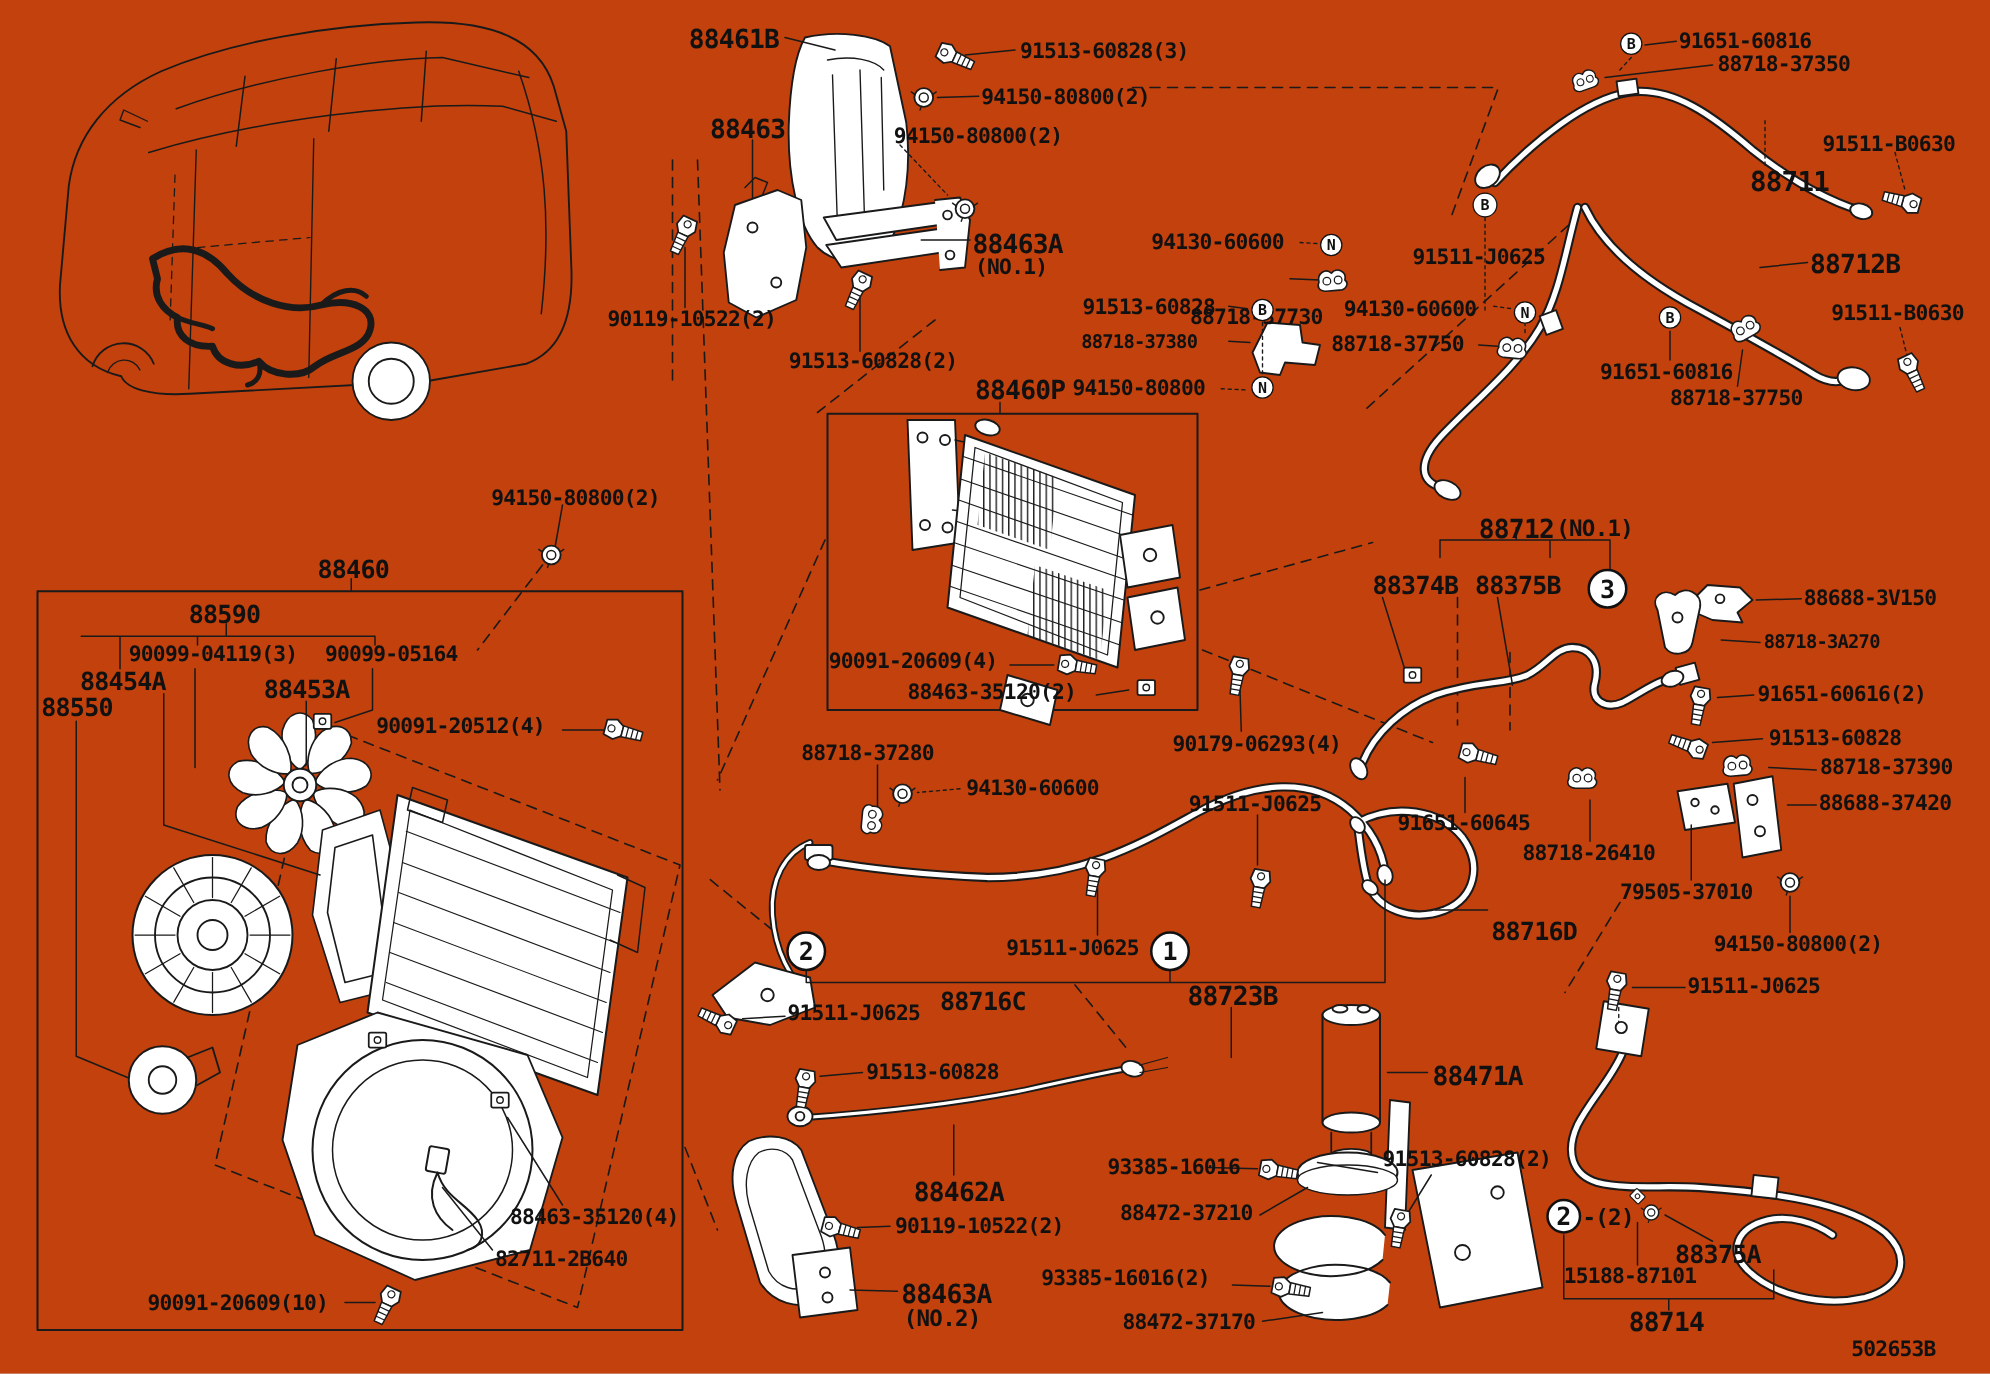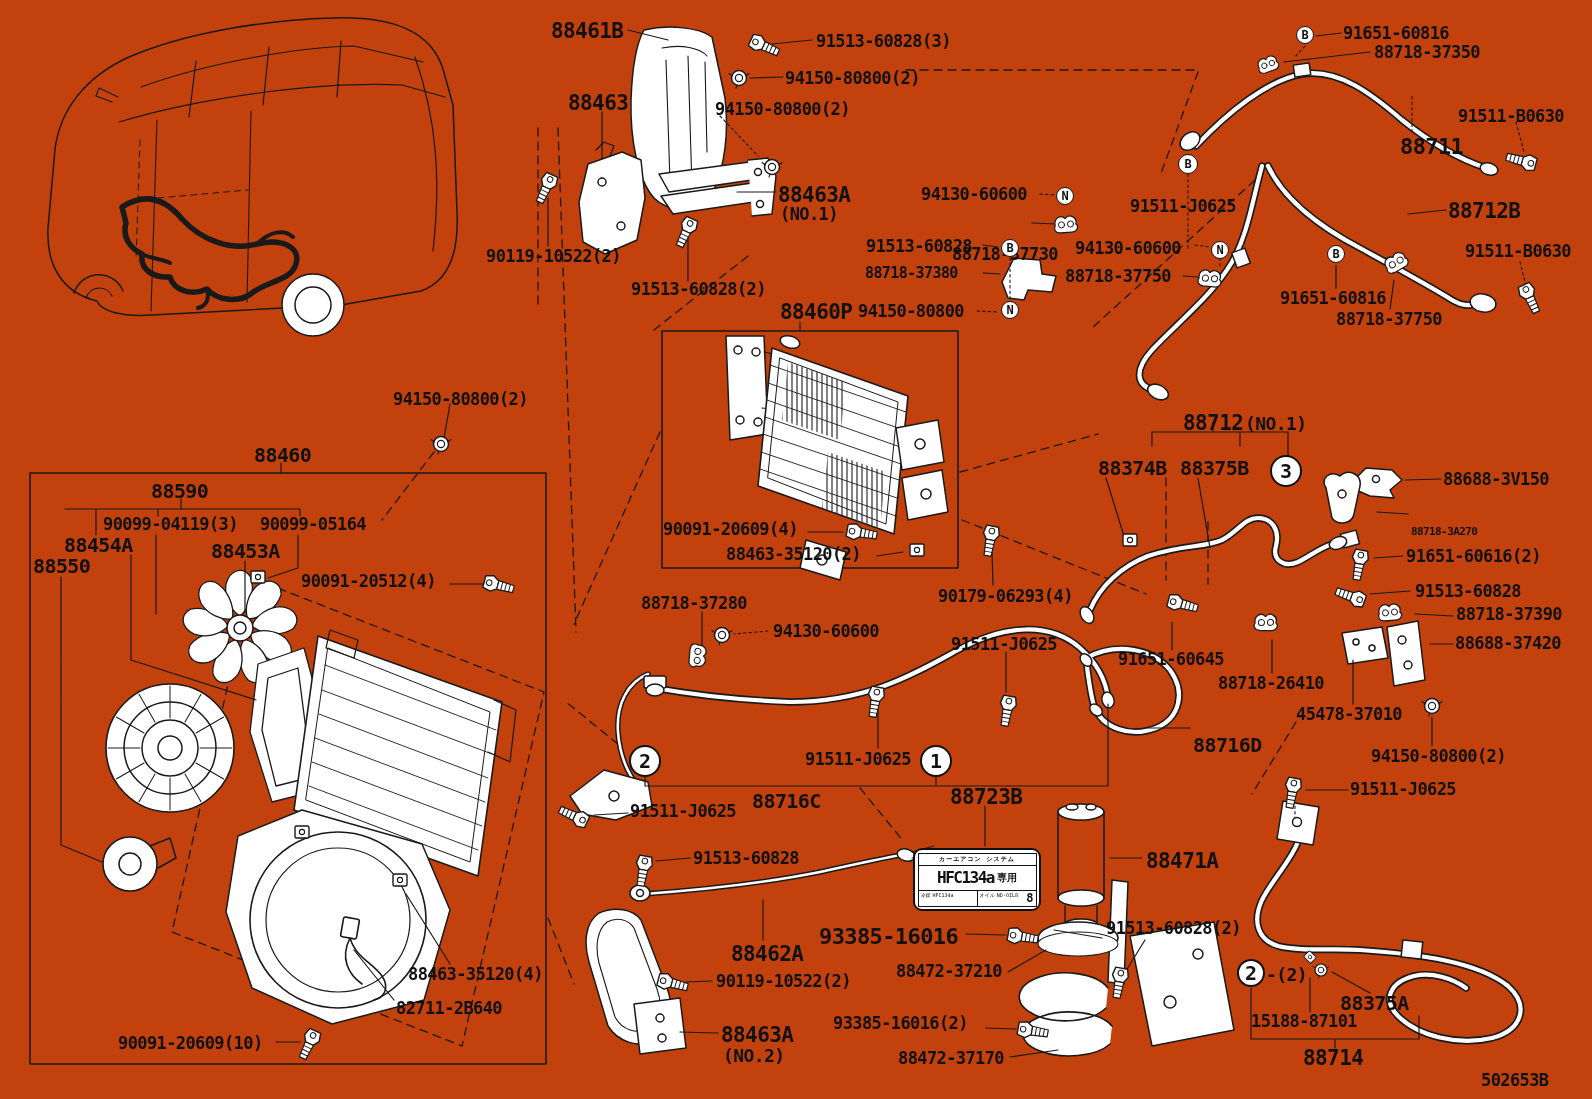--- a/index.html
+++ b/index.html
@@ -396,44 +396,44 @@
       <span class="plabel" style="left: 1465px; top: 243px; font-size: 17px;">91511-B0630</span>
       <span class="plabel" style="left: 865px; top: 266px; font-size: 15px;">88718-37380</span>
       <span class="plabel" style="left: 1065px; top: 268px; font-size: 17px;">88718-37750</span>
       <span class="plabel" style="left: 1280px; top: 290px; font-size: 17px;">91651-60816</span>
       <span class="plabel" style="left: 1336px; top: 311px; font-size: 17px;">88718-37750</span>
       <span class="plabel" style="left: 1183px; top: 413px; font-size: 21px;">88712</span>
       <span class="plabel" style="left: 1245px; top: 415px; font-size: 18px;">(NO.1)</span>
       <span class="plabel" style="left: 1098px; top: 458px; font-size: 20px;">88374B</span>
       <span class="plabel" style="left: 1180px; top: 458px; font-size: 20px;">88375B</span>
       <span class="plabel" style="left: 1443px; top: 471px; font-size: 17px;">88688-3V150</span>
-      <span class="plabel" style="left: 1411px; top: 526px; font-size: 11px;">88718-3A270</span>
+      <span class="plabel" style="left: 1411px; top: 506px; font-size: 15px;">88718-3A270</span>
       <span class="plabel" style="left: 1406px; top: 548px; font-size: 17px;">91651-60616(2)</span>
       <span class="plabel" style="left: 1415px; top: 583px; font-size: 17px;">91513-60828</span>
       <span class="plabel" style="left: 1456px; top: 606px; font-size: 17px;">88718-37390</span>
       <span class="plabel" style="left: 1455px; top: 635px; font-size: 17px;">88688-37420</span>
       <span class="plabel" style="left: 1118px; top: 651px; font-size: 17px;">91651-60645</span>
       <span class="plabel" style="left: 1218px; top: 675px; font-size: 17px;">88718-26410</span>
-      <span class="plabel" style="left: 1296px; top: 706px; font-size: 17px;">45478-37010</span>
+      <span class="plabel" style="left: 1296px; top: 706px; font-size: 17px;">79505-37010</span>
       <span class="plabel" style="left: 1193px; top: 735px; font-size: 20px;">88716D</span>
       <span class="plabel" style="left: 1371px; top: 748px; font-size: 17px;">94150-80800(2)</span>
       <span class="plabel" style="left: 1350px; top: 781px; font-size: 17px;">91511-J0625</span>
       <span class="plabel" style="left: 663px; top: 521px; font-size: 17px;">90091-20609(4)</span>
       <span class="plabel" style="left: 726px; top: 546px; font-size: 17px;">88463-35120(2)</span>
       <span class="plabel" style="left: 938px; top: 588px; font-size: 17px; text-align: center;">90179-06293(4)</span>
       <span class="plabel" style="left: 641px; top: 595px; font-size: 17px;">88718-37280</span>
       <span class="plabel" style="left: 773px; top: 623px; font-size: 17px;">94130-60600</span>
       <span class="plabel" style="left: 951px; top: 636px; font-size: 17px;">91511-J0625</span>
       <span class="plabel" style="left: 805px; top: 751px; font-size: 17px;">91511-J0625</span>
       <span class="plabel" style="left: 752px; top: 791px; font-size: 20px;">88716C</span>
       <span class="plabel" style="left: 630px; top: 803px; font-size: 17px;">91511-J0625</span>
       <span class="plabel" style="left: 693px; top: 850px; font-size: 17px;">91513-60828</span>
       <span class="plabel" style="left: 950px; top: 787px; font-size: 21px;">88723B</span>
       <span class="plabel" style="left: 1146px; top: 851px; font-size: 21px;">88471A</span>
-      <span class="plabel" style="left: 819px; top: 926px; font-size: 22px;">93385-16016</span>
+      <span class="plabel" style="left: 886px; top: 926px; font-size: 17px;">93385-16016</span>
       <span class="plabel" style="left: 1106px; top: 920px; font-size: 17px;">91513-60828(2)</span>
       <span class="plabel" style="left: 896px; top: 963px; font-size: 17px;">88472-37210</span>
       <span class="plabel" style="left: 833px; top: 1015px; font-size: 17px;">93385-16016(2)</span>
       <span class="plabel" style="left: 898px; top: 1050px; font-size: 17px;">88472-37170</span>
       <span class="plabel" style="left: 731px; top: 944px; font-size: 21px;">88462A</span>
       <span class="plabel" style="left: 716px; top: 973px; font-size: 17px;">90119-10522(2)</span>
       <span class="plabel" style="left: 721px; top: 1025px; font-size: 21px;">88463A</span>
       <span class="plabel" style="left: 723px; top: 1047px; font-size: 18px;">(NO.2)</span>
       <span class="plabel" style="left: 408px; top: 966px; font-size: 17px;">88463-35120(4)</span>
       <span class="plabel" style="left: 396px; top: 1000px; font-size: 17px;">82711-2B640</span>
@@ -450,35 +450,15 @@
       <div class="callout" style="left: 1327px; top: 245px; width: 18px; height: 18px; font-size: 12px;">B</div>
       <div class="callout" style="left: 1056px; top: 187px; width: 18px; height: 18px; font-size: 12px;">N</div>
       <div class="callout" style="left: 1211px; top: 241px; width: 18px; height: 18px; font-size: 12px;">N</div>
       <div class="callout" style="left: 1001px; top: 301px; width: 18px; height: 18px; font-size: 12px;">N</div>
       <div class="callout num" style="left: 629px; top: 745px; width: 32px; height: 32px; font-size: 20px;">2</div>
       <div class="callout num" style="left: 920px; top: 745px; width: 32px; height: 32px; font-size: 20px;">1</div>
       <div class="callout num" style="left: 1270px; top: 455px; width: 32px; height: 32px; font-size: 20px;">3</div>
       <div class="callout num" style="left: 1237px; top: 959px; width: 28px; height: 28px; font-size: 20px;">2</div>
     </div>
 
-<div class="spec-label">
-  <div class="spec-inner">
-    <div class="spec-header">カーエアコン システム</div>
-    <div class="spec-main">
-      <span class="m">HFC134a</span>
-      <span class="sfx">専用</span>
-    </div>
-    <div class="spec-cells">
-      <div class="cell">
-        <span>冷媒</span>
-        <span>HFC134a</span>
-      </div>
-      <div class="cell">
-        <span>オイル</span>
-        <span>ND-OIL8</span>
-        <span class="big">8</span>
-      </div>
-    </div>
-  </div>
-</div>
 
 <span class="plabel" style="left:1481px;top:1072px;font-size:17px">502653B</span>
 </div>
 
 </body></html>

